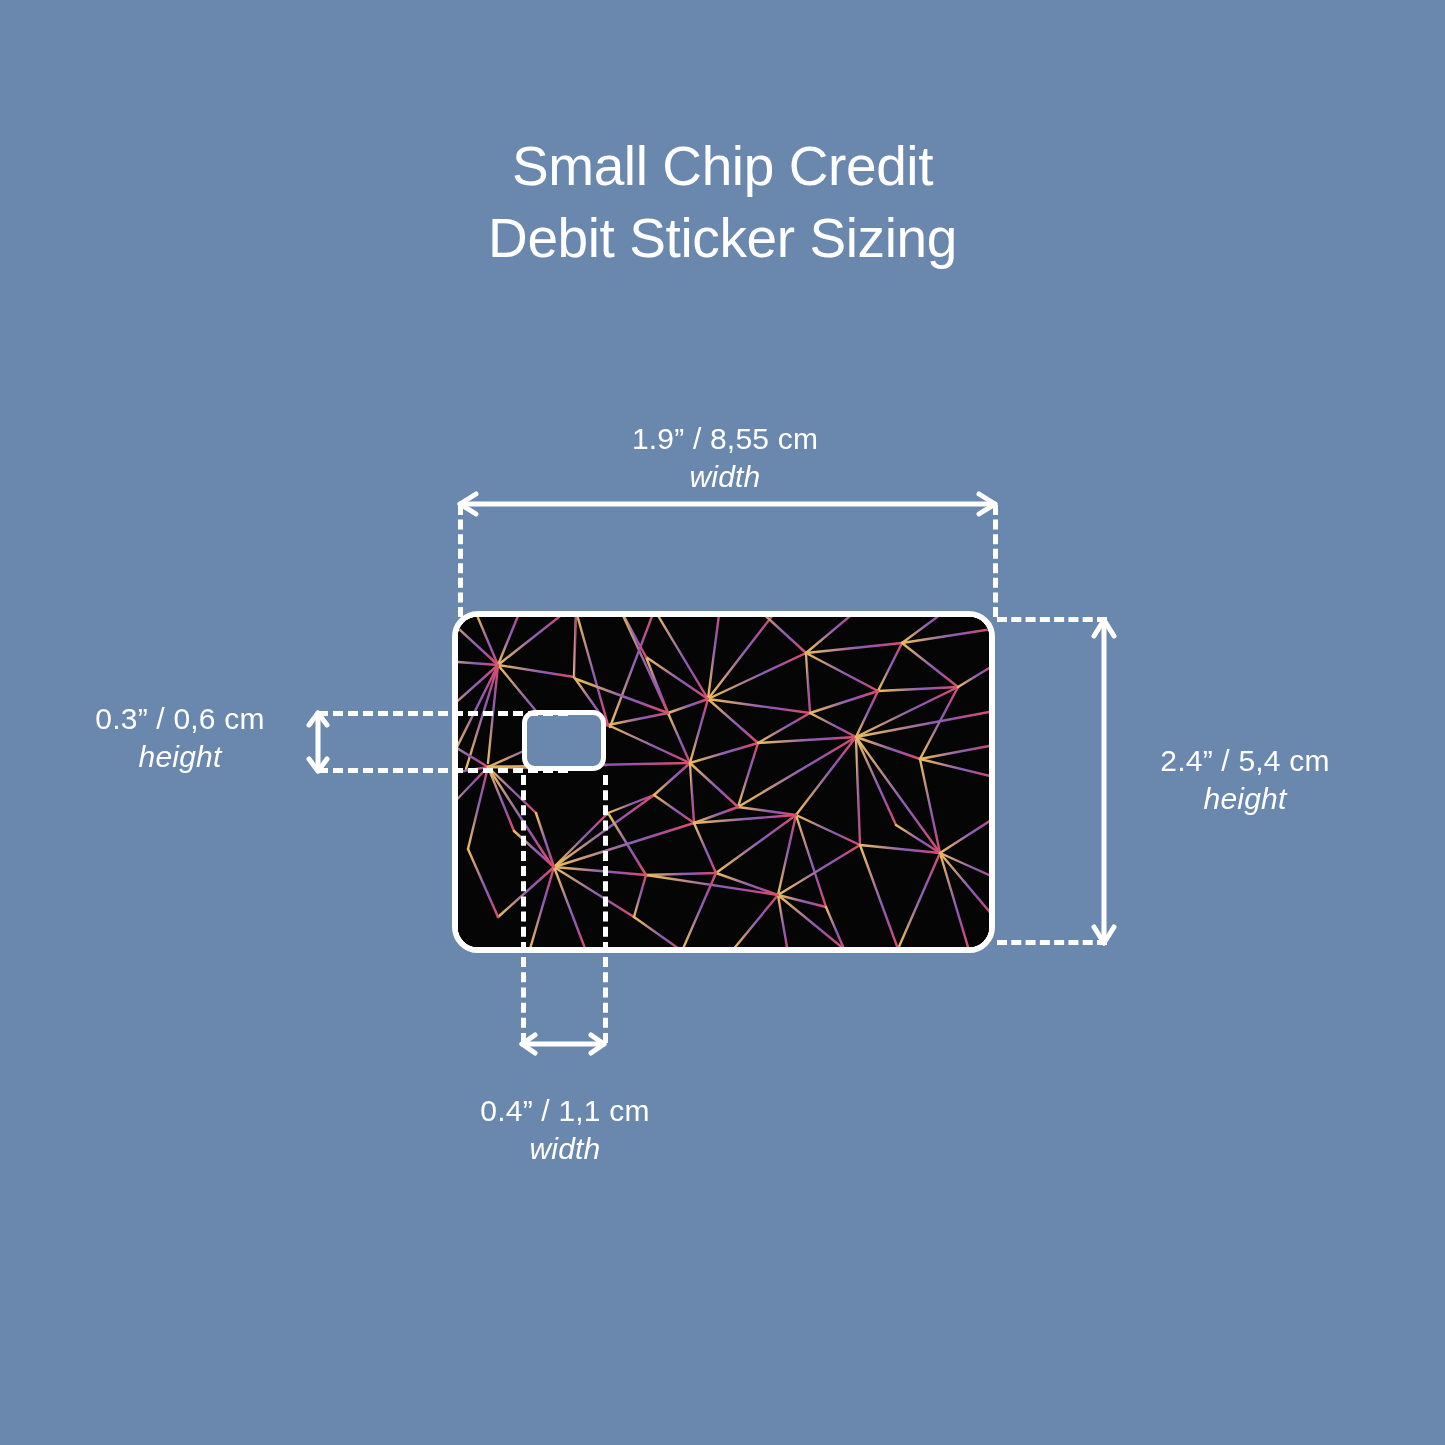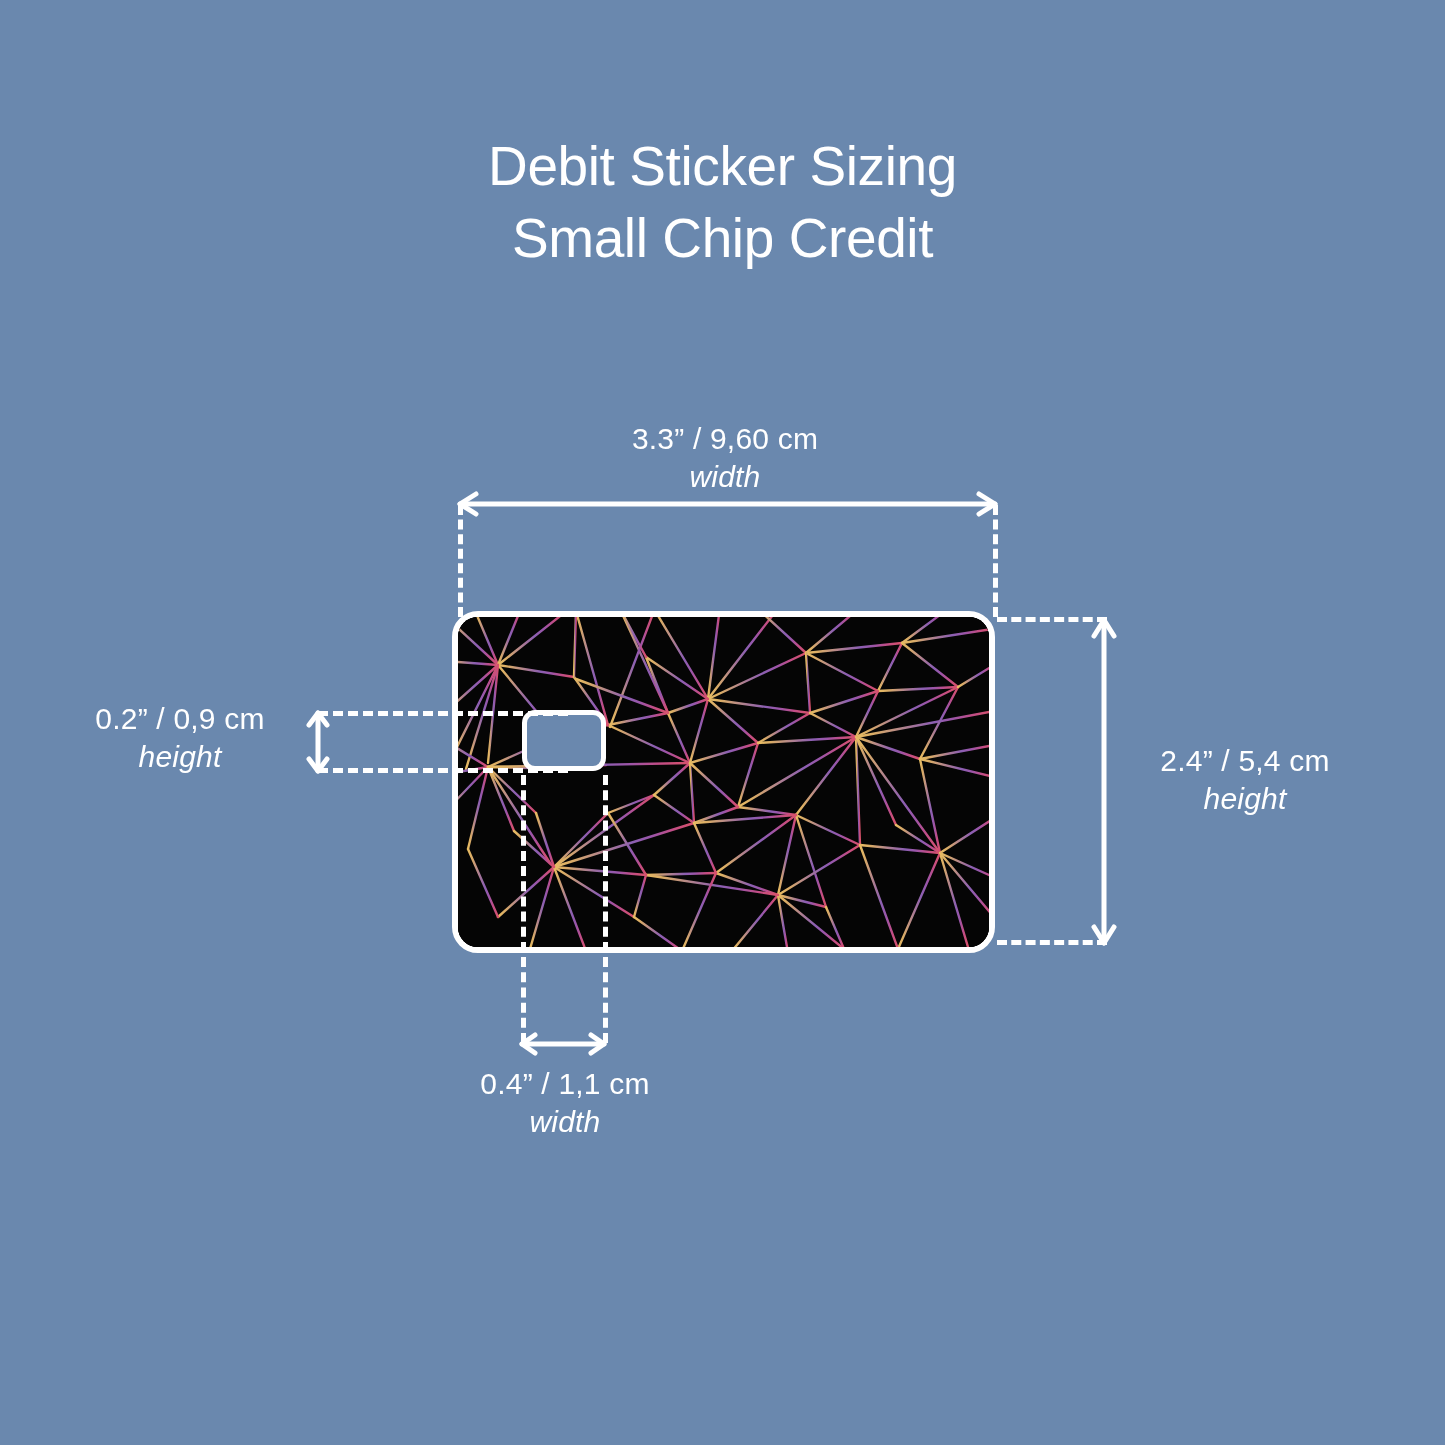--- a/index.html
+++ b/index.html
@@ -45,21 +45,21 @@
     font-weight: 400;
     text-align: center;
     white-space: nowrap;
     letter-spacing: 0.2px;
   }
   .dim-label .sub { display: block; font-style: italic; }
 
   #label-width-top   { left: 530px; top: 420px; width: 390px; }
   #label-height-left { left: 55px;  top: 700px; width: 250px; }
   #label-height-right{ left: 1115px; top: 742px; width: 260px; }
-  #label-width-bottom{ left: 440px; top: 1065px; width: 250px; }
+  #label-width-bottom{ left: 440px; top: 1092px; width: 250px; }
 
   
   .card-outer {
     position: absolute;
     left: 452px;
     top: 611px;
     width: 543px;
     height: 342px;
     border: 6px solid #ffffff;
     border-radius: 26px;
@@ -123,31 +123,31 @@
   #arrow-height-right { left: 1092px; top: 612px; }
   #arrow-height-left  { left: 306px;  top: 705px; }
   #arrow-width-bottom { left: 514px;  top: 1032px; }
 </style>
 </head>
 <body>
 
 <div class="stage">
 
   <div class="title-block">
+    <span class="title-line">Small Chip Credit</span>
     <span class="title-line">Debit Sticker Sizing</span>
-    <span class="title-line">Small Chip Credit</span>
   </div>
 
   <div class="dim-label" id="label-width-top">
-    <span>3.3” / 9,60 cm</span>
+    <span>1.9” / 8,55 cm</span>
     <span class="sub">width</span>
   </div>
 
   <div class="dim-label" id="label-height-left">
-    <span>0.2” / 0,9 cm</span>
+    <span>0.3” / 0,6 cm</span>
     <span class="sub">height</span>
   </div>
 
   <div class="dim-label" id="label-height-right">
     <span>2.4” / 5,4 cm</span>
     <span class="sub">height</span>
   </div>
 
   <div class="dim-label" id="label-width-bottom">
     <span>0.4” / 1,1 cm</span>

